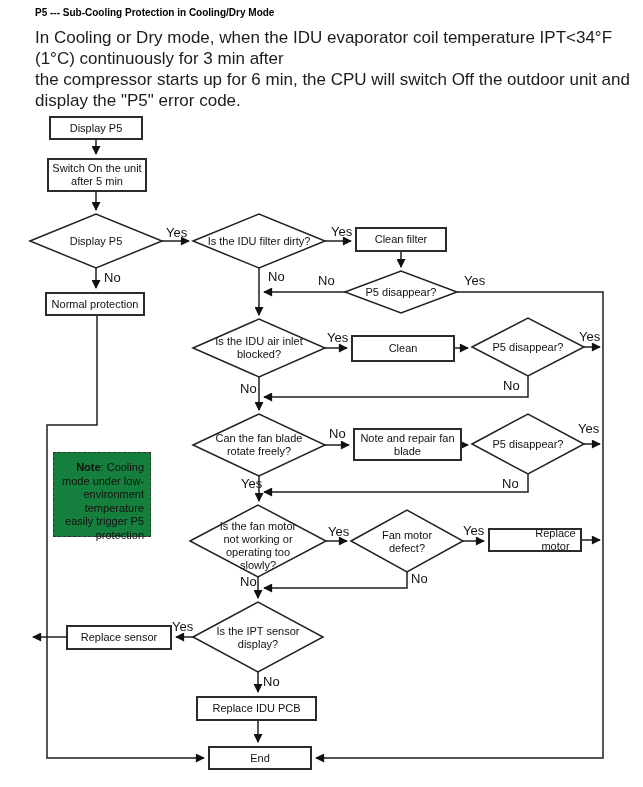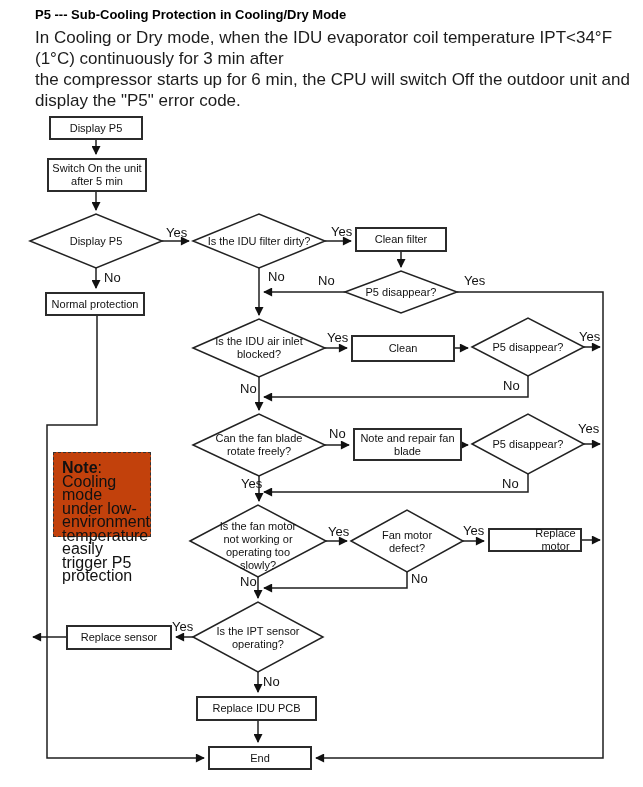--- a/index.html
+++ b/index.html
@@ -1,28 +1,28 @@
 <!DOCTYPE html>
 <html><head>
 <meta charset="utf-8">
 <style>
   html,body{margin:0;padding:0;background:#fff;}
   .page{position:relative;width:643px;height:787px;background:#fff;overflow:hidden;
         font-family:"Liberation Sans", sans-serif;color:#111;}
-  .title{position:absolute;left:35px;top:7px;font-size:13px;font-weight:bold;color:#000;white-space:nowrap;}
+  .title{position:absolute;left:35px;top:7px;font-size:10px;font-weight:bold;color:#000;white-space:nowrap;}
   .desc{position:absolute;left:35px;top:27px;font-size:17px;line-height:21px;color:#1c1c1c;}
   .chart-svg{position:absolute;left:0;top:0;}
   .box{position:absolute;box-sizing:border-box;border:2px solid #2b2b2b;background:#fff;
        display:flex;align-items:center;justify-content:center;text-align:center;
        font-size:11px;line-height:13px;color:#111;}
   .dtext{position:absolute;display:flex;align-items:center;justify-content:center;text-align:center;
          font-size:11px;line-height:13px;color:#111;}
   .lbl{position:absolute;font-size:13px;line-height:11px;color:#111;white-space:nowrap;}
-  .note{position:absolute;box-sizing:border-box;border:1.5px dashed #333;background:#c2410c;
-        font-size:16px;line-height:13.5px;color:#111;padding:8px 6px 6px 8px;text-align:left;}
+  .note{position:absolute;box-sizing:border-box;border:1.5px dashed #333;background:#15803d;
+        font-size:11px;line-height:13.5px;color:#111;padding:8px 6px 6px 8px;text-align:right;}
   .note b{font-weight:bold;}
 </style>
 </head>
 <body>
 
 <div class="page">
 
   <div class="title">P5 --- Sub-Cooling Protection in Cooling/Dry Mode</div>
   <div class="desc">
     <div>In Cooling or Dry mode, when the IDU evaporator coil temperature IPT&lt;34°F (1°C) continuously for 3 min after</div>
@@ -93,21 +93,21 @@
 
   <div class="dtext" style="left:46px;top:232px;width:100px;height:18px;">Display P5</div>
   <div class="dtext" style="left:199px;top:232px;width:120px;height:18px;">Is the IDU filter dirty?</div>
   <div class="dtext" style="left:351px;top:283px;width:100px;height:18px;">P5 disappear?</div>
   <div class="dtext" style="left:209px;top:334px;width:100px;height:28px;">Is the IDU air inlet blocked?</div>
   <div class="dtext" style="left:478px;top:338px;width:100px;height:18px;">P5 disappear?</div>
   <div class="dtext" style="left:209px;top:431px;width:100px;height:28px;">Can the fan blade rotate freely?</div>
   <div class="dtext" style="left:478px;top:435px;width:100px;height:18px;">P5 disappear?</div>
   <div class="dtext" style="left:212px;top:520px;width:92px;height:52px;">Is the fan motor not working or operating too slowly?</div>
   <div class="dtext" style="left:372px;top:528px;width:70px;height:28px;">Fan motor defect?</div>
-  <div class="dtext" style="left:208px;top:624px;width:100px;height:28px;">Is the IPT sensor operating?</div>
+  <div class="dtext" style="left:208px;top:624px;width:100px;height:28px;">Is the IPT sensor display?</div>
 
   <div class="note" style="left:53px;top:452px;width:98px;height:85px;">
     <b>Note</b><span>: Cooling mode under low-environment temperature easily trigger P5 protection</span>
   </div>
 
   <div class="lbl" style="left:166px;top:227px;">Yes</div>
   <div class="lbl" style="left:104px;top:272px;">No</div>
   <div class="lbl" style="left:331px;top:226px;">Yes</div>
   <div class="lbl" style="left:268px;top:271px;">No</div>
   <div class="lbl" style="left:318px;top:275px;">No</div>

